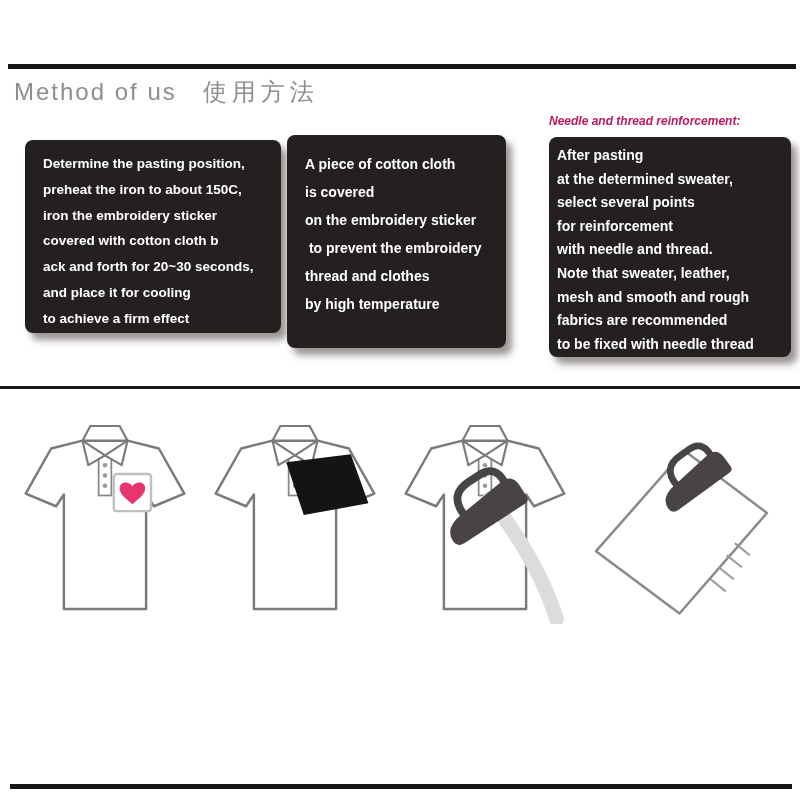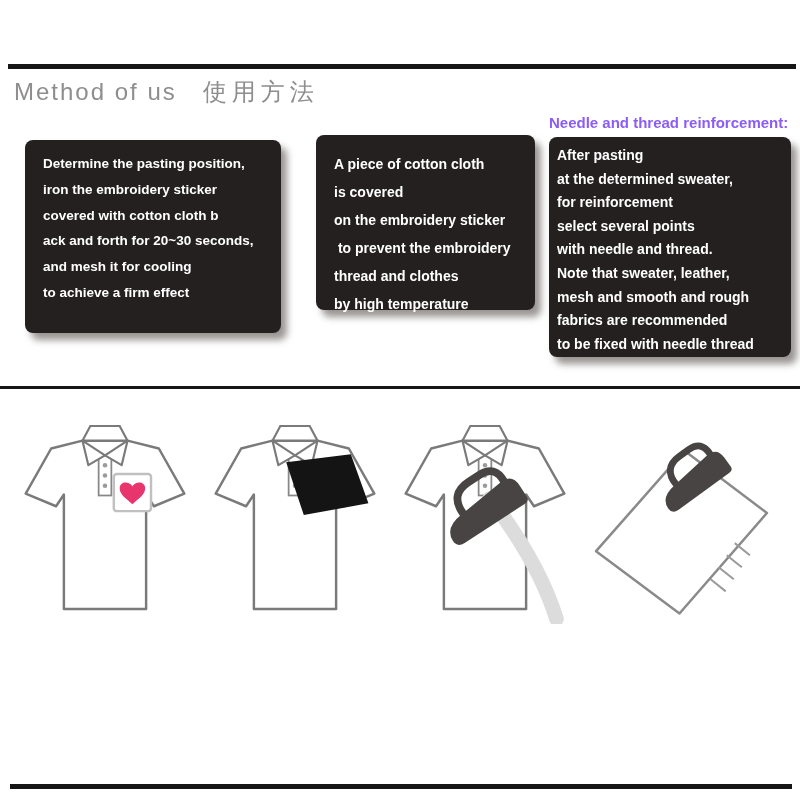--- a/index.html
+++ b/index.html
@@ -11,24 +11,24 @@
   .rule-top { left:8px; top:64px; width:788px; height:5px; }
   .rule-mid { left:0; top:386px; width:800px; height:3px; }
   .rule-bottom { left:10px; top:784px; width:782px; height:5px; }
 
   .title { position:absolute; left:14px; top:76px; font-size:24px; color:#8f8d8e; letter-spacing:2px; }
   .title-zh { margin-left:26px; letter-spacing:5px; }
 
   .step-box { position:absolute; background:#242020; border-radius:8px; color:#ffffff;
               font-weight:bold; box-shadow:6px 7px 7px rgba(70,62,58,0.55); }
   .box1 { left:25px;  top:140px; width:256px; height:193px; padding:11px 8px 0 18px; font-size:13.5px; line-height:25.8px; }
-  .box2 { left:287px; top:135px; width:219px; height:175px; padding:15px 4px 0 18px; font-size:14px;   line-height:28px;margin-left:29px; }
+  .box2 { left:287px; top:135px; width:219px; height:213px; padding:15px 4px 0 18px; font-size:14px;   line-height:28px; }
   .box3 { left:549px; top:137px; width:242px; height:220px; padding:7px 4px 12px 8px;   font-size:14px;   line-height:23.6px; }
   .step-line { white-space:pre; overflow:hidden; }
-  .step3-heading { position:absolute; left:549px; top:114px; font-size:15px; font-weight:bold; color:#8b5cf6; }
+  .step3-heading { position:absolute; left:549px; top:114px; font-size:12px; font-weight:bold; color:#be185d;font-style:italic; }
 
   .figure { position:absolute; top:412px; height:212px; }
   .fig1 { left:12px;  width:186px; }
   .fig2 { left:202px; width:186px; }
   .fig3 { left:392px; width:186px; }
   .fig4 { left:584px; width:196px; }
   .figure svg { width:100%; height:100%; display:block; }
 
   .footer { position:absolute; left:46px; top:622px; width:742px; font-size:15px; font-weight:bold;
             color:#141414; line-height:28.5px; white-space:pre-wrap; }
@@ -39,42 +39,43 @@
 <div class="canvas">
 
   <div class="rule rule-top"></div>
 
   <div class="title">
     <span>Method of us</span><span class="title-zh">使用方法</span>
   </div>
 
   <div class="step-box box1">
     <div class="step-line">Determine the pasting position,</div>
+    <div class="step-line">preheat the iron to about 150C,</div>
     <div class="step-line">iron the embroidery sticker</div>
     <div class="step-line">covered with cotton cloth b</div>
     <div class="step-line">ack and forth for 20~30 seconds,</div>
-    <div class="step-line">and mesh it for cooling</div>
+    <div class="step-line">and place it for cooling</div>
     <div class="step-line">to achieve a firm effect</div>
   </div>
 
   <div class="step-box box2">
     <div class="step-line">A piece of cotton cloth</div>
     <div class="step-line">is covered</div>
     <div class="step-line">on the embroidery sticker</div>
     <div class="step-line"> to prevent the embroidery</div>
     <div class="step-line">thread and clothes</div>
     <div class="step-line">by high temperature</div>
   </div>
 
   <div class="step3-heading">Needle and thread reinforcement:</div>
   <div class="step-box box3">
     <div class="step-line">After pasting</div>
     <div class="step-line">at the determined sweater,</div>
+    <div class="step-line">select several points</div>
     <div class="step-line">for reinforcement</div>
-    <div class="step-line">select several points</div>
     <div class="step-line">with needle and thread.</div>
     <div class="step-line">Note that sweater, leather,</div>
     <div class="step-line">mesh and smooth and rough</div>
     <div class="step-line">fabrics are recommended</div>
     <div class="step-line">to be fixed with needle thread</div>
   </div>
 
   <div class="rule rule-mid"></div>
 
   <div class="figure fig1">

